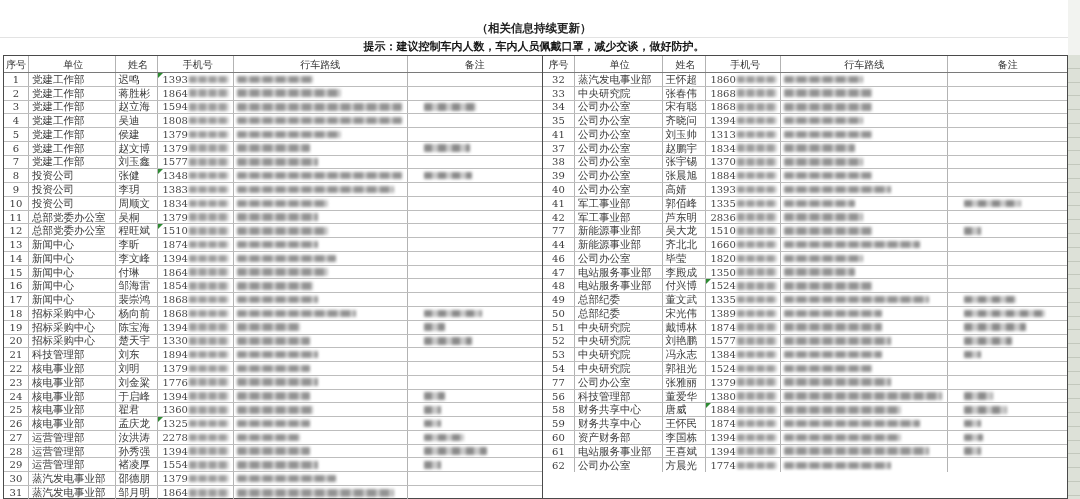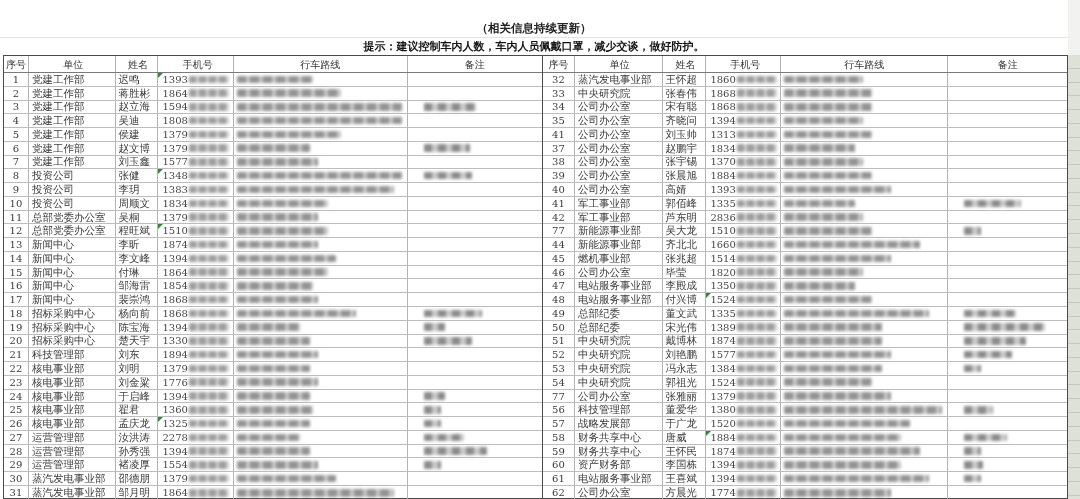--- a/index.html
+++ b/index.html
@@ -711,33 +711,20 @@
           <div class="cell c3">
             <span>1660</span>
             <span class="blurbar phoneblur" style="width: 40px;"></span>
           </div>
           <div class="cell c4">
             <span class="blurbar routeblur" style="width: 136px;"></span>
           </div>
           <div class="cell c5"></div>
         </div>
         <div class="trow">
-          <div class="cell c0">45</div>
-          <div class="cell c1">燃机事业部</div>
-          <div class="cell c2">张兆超</div>
-          <div class="cell c3">
-            <span>1514</span>
-            <span class="blurbar phoneblur" style="width: 40px;"></span>
-          </div>
-          <div class="cell c4">
-            <span class="blurbar routeblur" style="width: 107px;"></span>
-          </div>
-          <div class="cell c5"></div>
-        </div>
-        <div class="trow">
           <div class="cell c0">46</div>
           <div class="cell c1">公司办公室</div>
           <div class="cell c2">毕莹</div>
           <div class="cell c3">
             <span>1820</span>
             <span class="blurbar phoneblur" style="width: 40px;"></span>
           </div>
           <div class="cell c4">
             <span class="blurbar routeblur" style="width: 79px;"></span>
           </div>
@@ -878,33 +865,20 @@
           <div class="cell c3">
             <span>1380</span>
             <span class="blurbar phoneblur" style="width: 40px;"></span>
           </div>
           <div class="cell c4">
             <span class="blurbar routeblur" style="width: 158px;"></span>
           </div>
           <div class="cell c5">
             <span class="blurbar remarkblur" style="width: 29px;"></span>
           </div>
-        </div>
-        <div class="trow">
-          <div class="cell c0">57</div>
-          <div class="cell c1">战略发展部</div>
-          <div class="cell c2">于广龙</div>
-          <div class="cell c3">
-            <span>1520</span>
-            <span class="blurbar phoneblur" style="width: 40px;"></span>
-          </div>
-          <div class="cell c4">
-            <span class="blurbar routeblur" style="width: 126px;"></span>
-          </div>
-          <div class="cell c5"></div>
         </div>
         <div class="trow">
           <div class="cell c0">58</div>
           <div class="cell c1">财务共享中心</div>
           <div class="cell c2">唐威</div>
           <div class="cell c3">
             <span>1884</span>
             <span class="blurbar phoneblur" style="width: 40px;"></span>
             <span class="tri"></span>
           </div>

